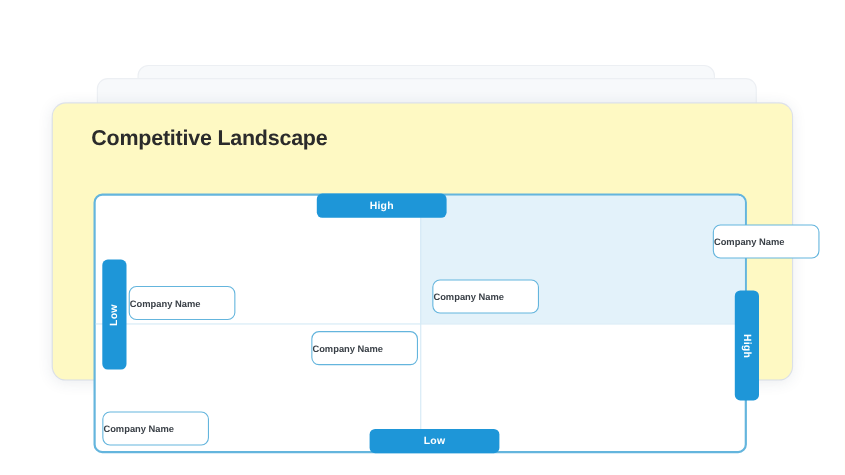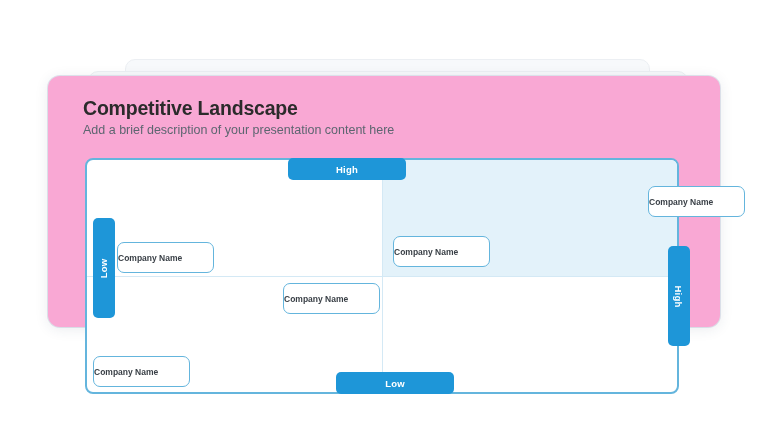--- a/index.html
+++ b/index.html
@@ -41,24 +41,24 @@
     left: 88px;
     top: 71px;
     width: 600px;
     height: 60px;
   }
 
   
   .slide-card {
     position: absolute;
     left: 48px;
-    top: 76px;
+    top: 94px;
     width: 672px;
     height: 251px;
-    background: #f9a8d4;
+    background: #fef9c3;
     border-radius: 12px;
     box-shadow: 0 2px 14px rgba(40, 60, 90, 0.10),
                 0 0 0 1px rgba(225, 230, 238, 0.9);
   }
 
   .slide-title {
     position: absolute;
     left: 35px;
     top: 21px;
     font-size: 19.5px;
@@ -193,21 +193,20 @@
 
 <div id="stage">
 
   <div class="ghost-card ghost-back"></div>
   <div class="ghost-card ghost-front"></div>
 
   <div class="slide-card">
 
     <div class="slide-title">Competitive Landscape</div>
 
-    <div class="slide-subtitle">Add a brief description of your presentation content here</div>
 
     <div class="matrix">
       <div class="quadrant-shade"></div>
       <div class="divider-v"></div>
       <div class="divider-h"></div>
     </div>
 
     <div class="axis-tab tab-top">
       <span class="tab-text">High</span>
     </div>

